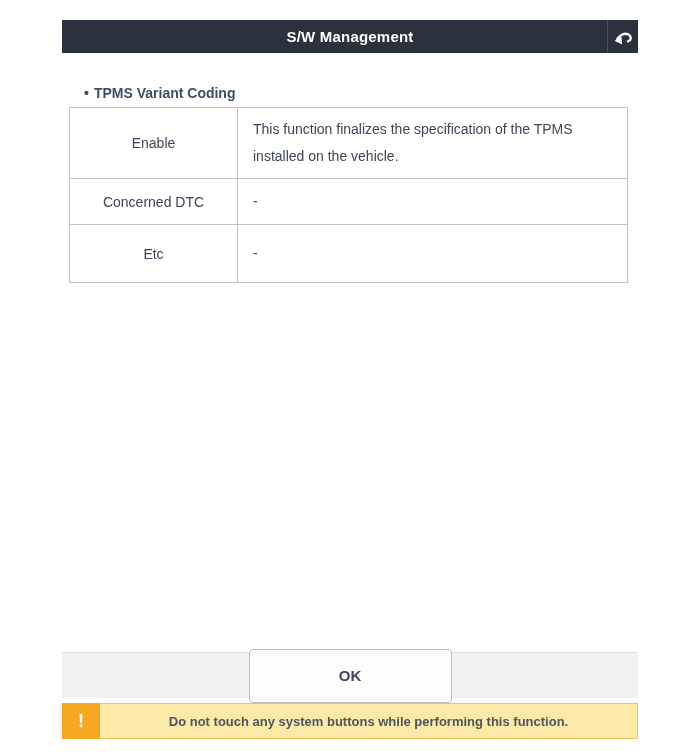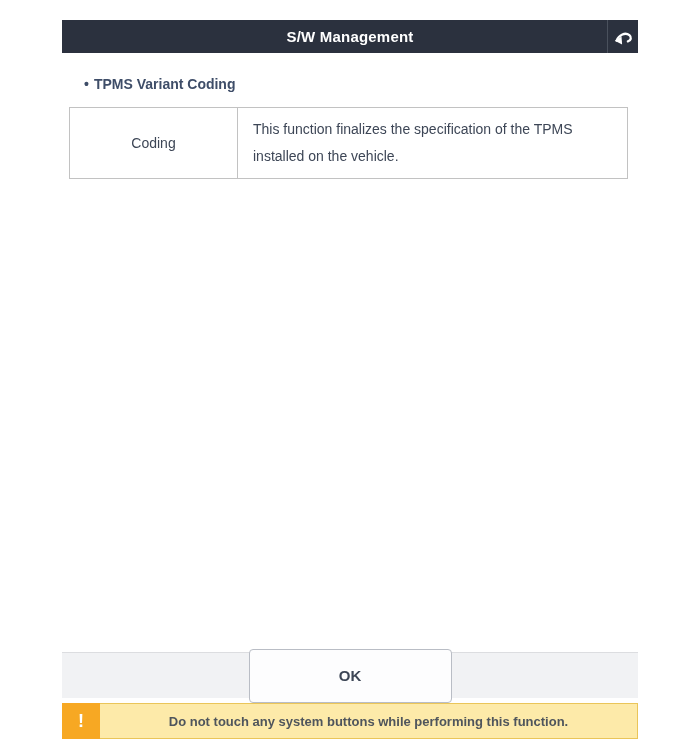--- a/index.html
+++ b/index.html
@@ -28,21 +28,21 @@
     position: absolute; right: 0; top: 0;
     width: 31px; height: 33px;
     border-left: 1px solid #4a515d;
     display: flex; align-items: center; justify-content: center;
     cursor: pointer;
   }
   .back-btn svg { display: block; }
 
   
   .section-heading {
-    position: absolute; left: 84px; top: 76px;
+    position: absolute; left: 84px; top: 85px;
     font-size: 14px; font-weight: bold; color: #3e4d68;
     white-space: nowrap;
   }
   .section-heading .bullet { margin-right: 5px; }
 
   
   .spec-table {
     position: absolute; left: 69px; top: 107px;
     width: 559px;
     border-collapse: collapse;
@@ -127,28 +127,36 @@
   </div>
 </div>
 
 <div class="section-heading">
   <span class="bullet">•</span><span>TPMS Variant Coding</span>
 </div>
 
 <table class="spec-table">
   <tbody>
   <tr>
-    <td class="label-cell">Coding</td>
+    <td class="label-cell">Enable</td>
     <td class="value-cell">This function finalizes the specification of the TPMS installed on the vehicle.</td>
   </tr>
 
 
 
+  <tr>
+    <td class="label-cell">Concerned DTC</td>
+    <td class="value-cell">-</td>
+  </tr>
 
 
+  <tr>
+    <td class="label-cell">Etc</td>
+    <td class="value-cell">-</td>
+  </tr>
 </tbody>
 </table>
 
 <div class="footer-bar">
   <div class="ok-button">OK</div>
 </div>
 
 <div class="warning-banner">
   <div class="warning-icon">!</div>
   <div class="warning-message">Do not touch any system buttons while performing this function.</div>

